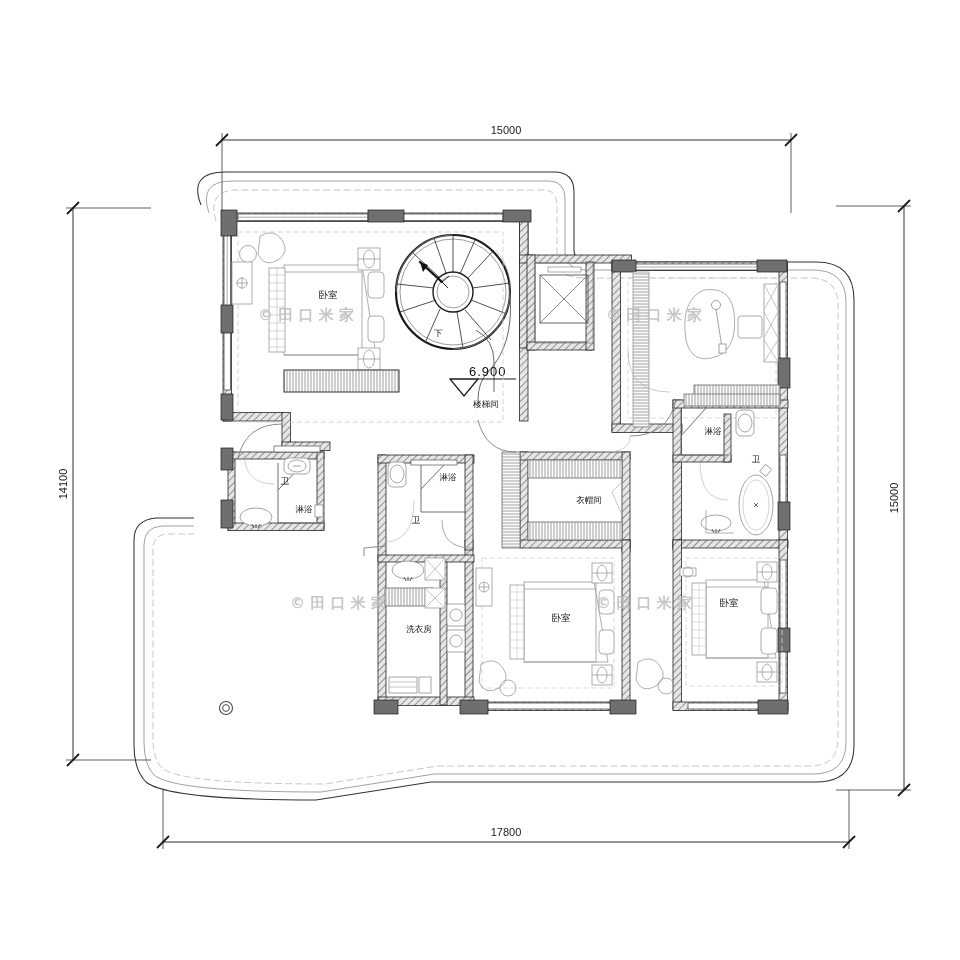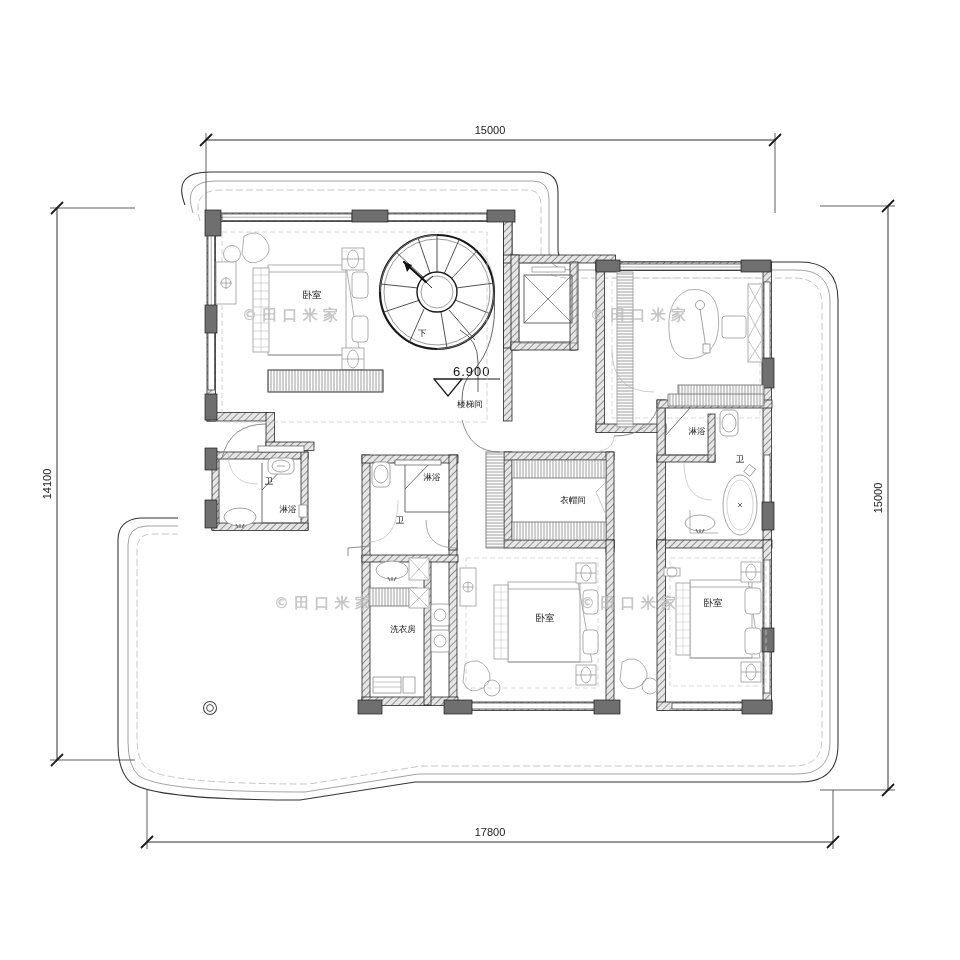--- a/index.html
+++ b/index.html
@@ -1,21 +1,21 @@
 <!DOCTYPE html>
 <html><head>
 <meta charset="utf-8">
 <style>
   html,body{margin:0;padding:0;background:#ffffff;}
   body{
     width:960px;height:960px;
     font-family:"DejaVu Sans","Liberation Sans",sans-serif;
     overflow:hidden;position:relative;
   }
-  #plan-root{position:absolute;left:0;top:0;width:786px;height:960px;}
+  #plan-root{position:absolute;left:0;top:0;width:786px;height:960px;padding-left:16px;}
   svg{display:block;}
   .dimtext{font-family:"Liberation Sans","DejaVu Sans",sans-serif;font-size:11px;fill:#1a1a1a;}
   .roomlabel{font-family:"DejaVu Sans",sans-serif;font-size:9.5px;fill:#111;}
   .roomlabel-sm{font-family:"DejaVu Sans",sans-serif;font-size:8.5px;fill:#111;}
   .leveltext{font-family:"Liberation Sans","DejaVu Sans",sans-serif;font-size:13px;fill:#111;letter-spacing:1px;}
   .wm{font-family:"DejaVu Sans",sans-serif;font-size:15px;fill:#bdbdbd;opacity:.85;font-weight:bold;}
 </style>
 </head>
 <body>
 

